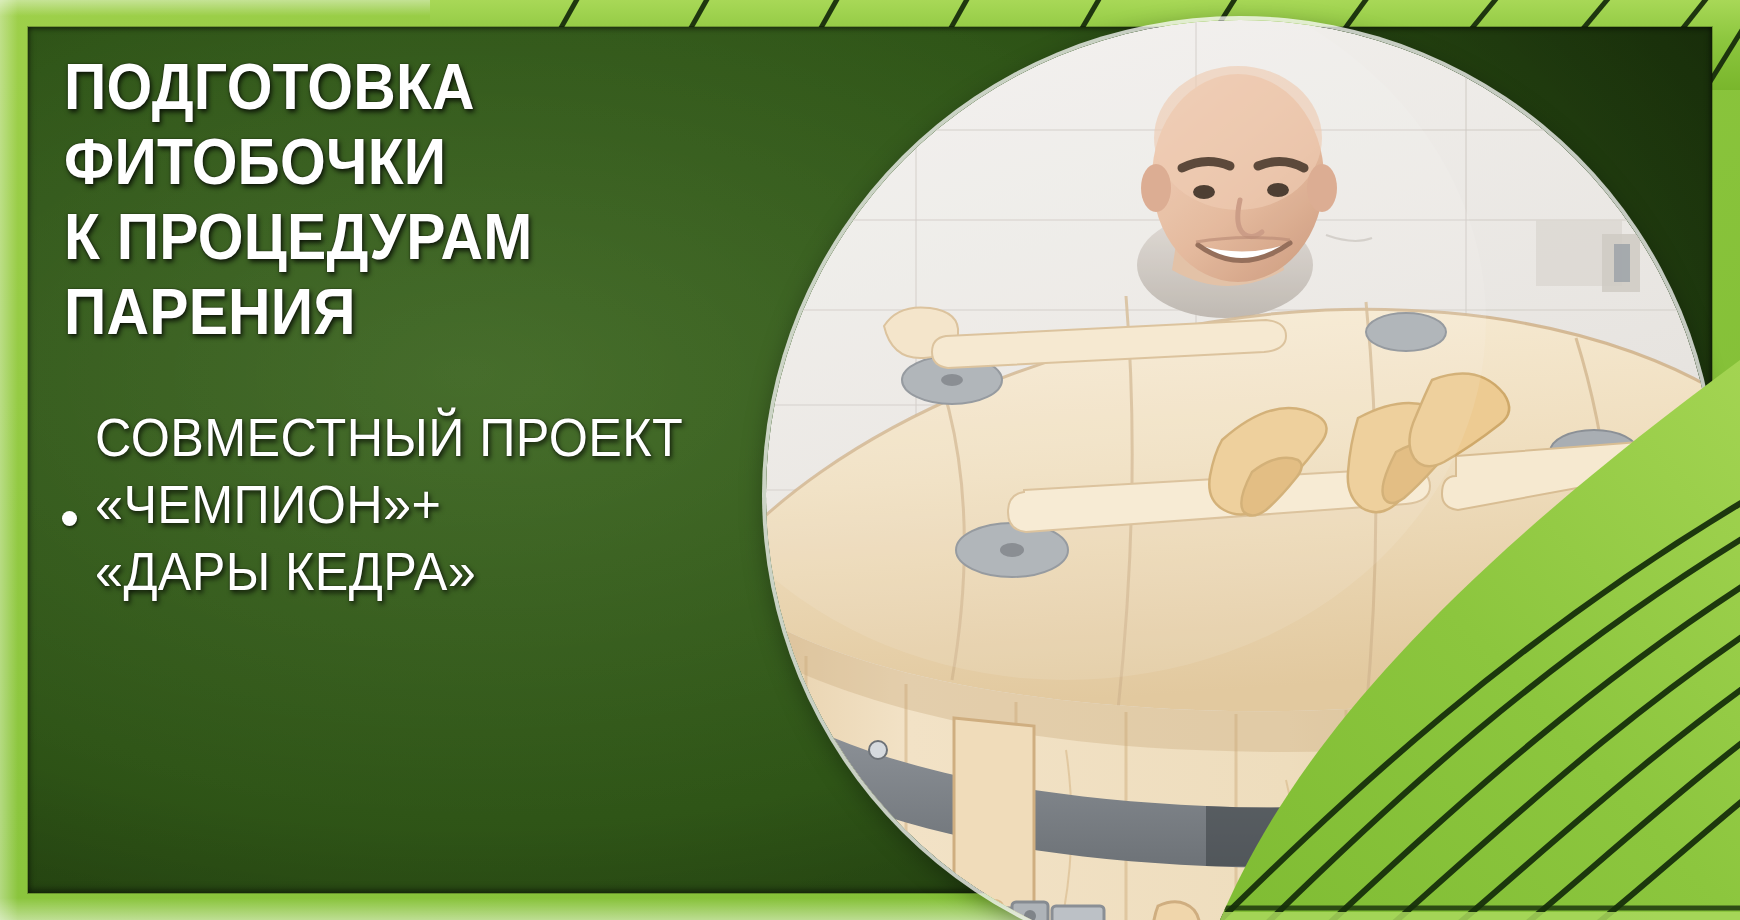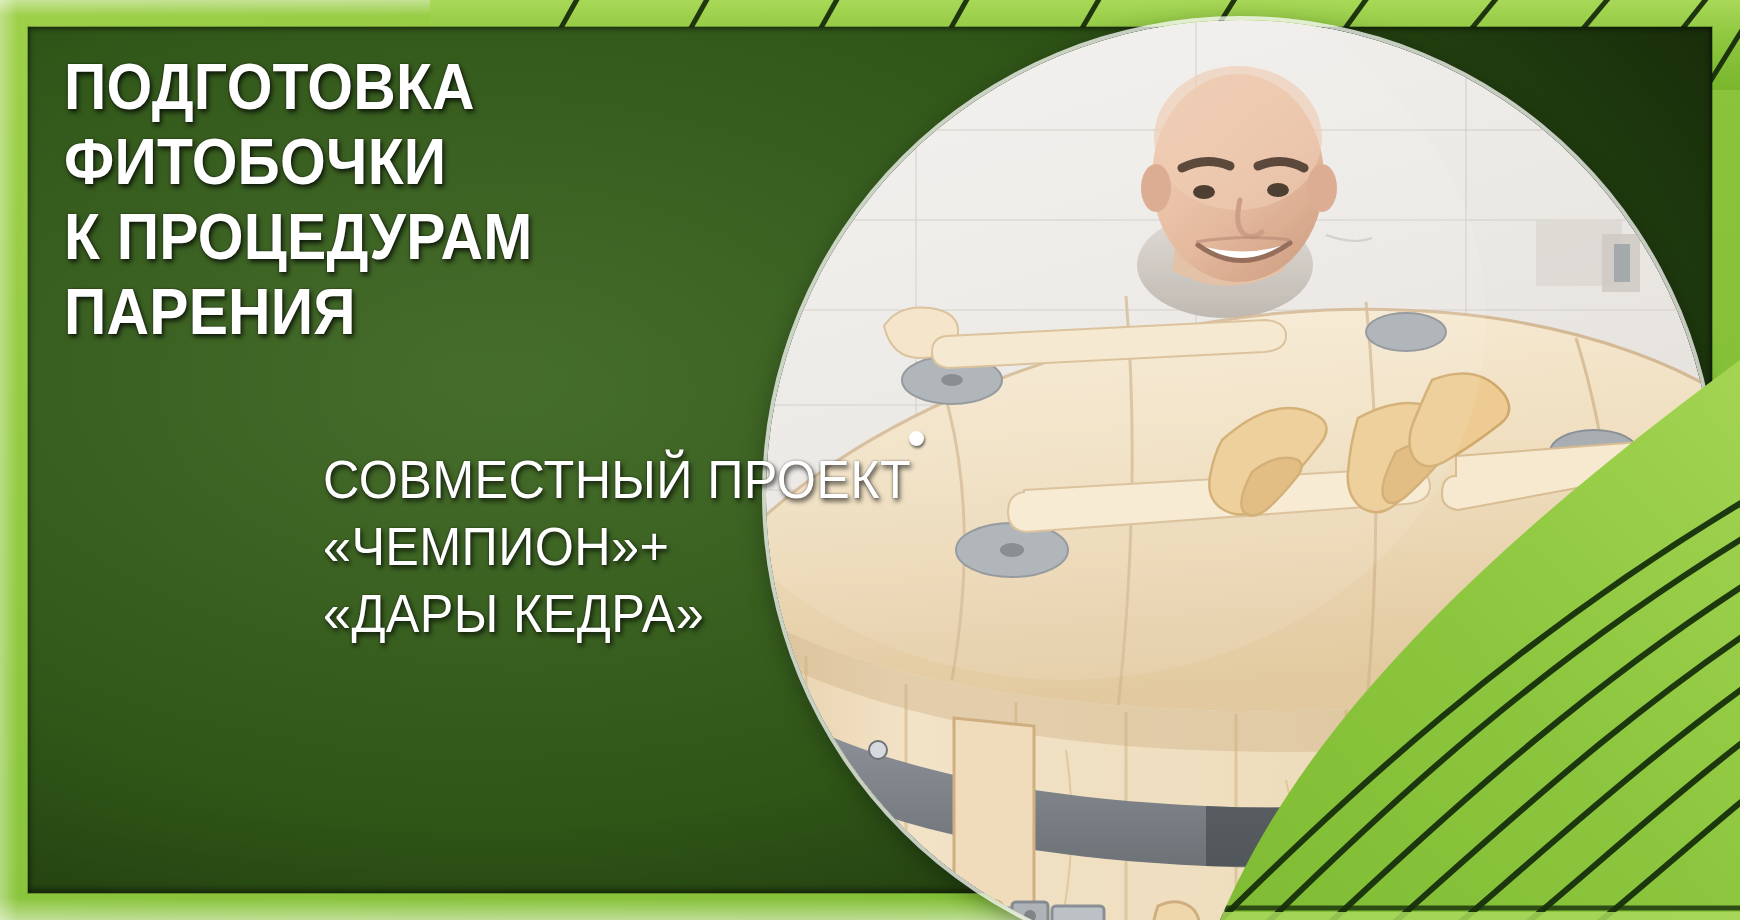--- a/index.html
+++ b/index.html
@@ -85,23 +85,22 @@
     transform:scaleX(.92);
     transform-origin:left center;
     text-shadow:2px 3px 5px rgba(0,0,0,.75), 0 0 2px rgba(0,0,0,.6);
     white-space:pre-line;
   }
 
   .bullets{
     position:absolute;left:62px;top:404px;width:880px;z-index:4;
   }
   .bullet{
-    display:flex;align-items:flex-end;
+    display:flex;align-items:center;
     margin-bottom:56px;
-    flex-direction:column;
   }
   .bullet:last-child{margin-bottom:0;}
   .dot{
     flex:0 0 auto;
     width:15px;height:15px;border-radius:50%;
     background:#ffffff;
     margin:27px 18px 0 0;
     box-shadow:1px 2px 3px rgba(0,0,0,.6);
   }
   .bullet-text{

